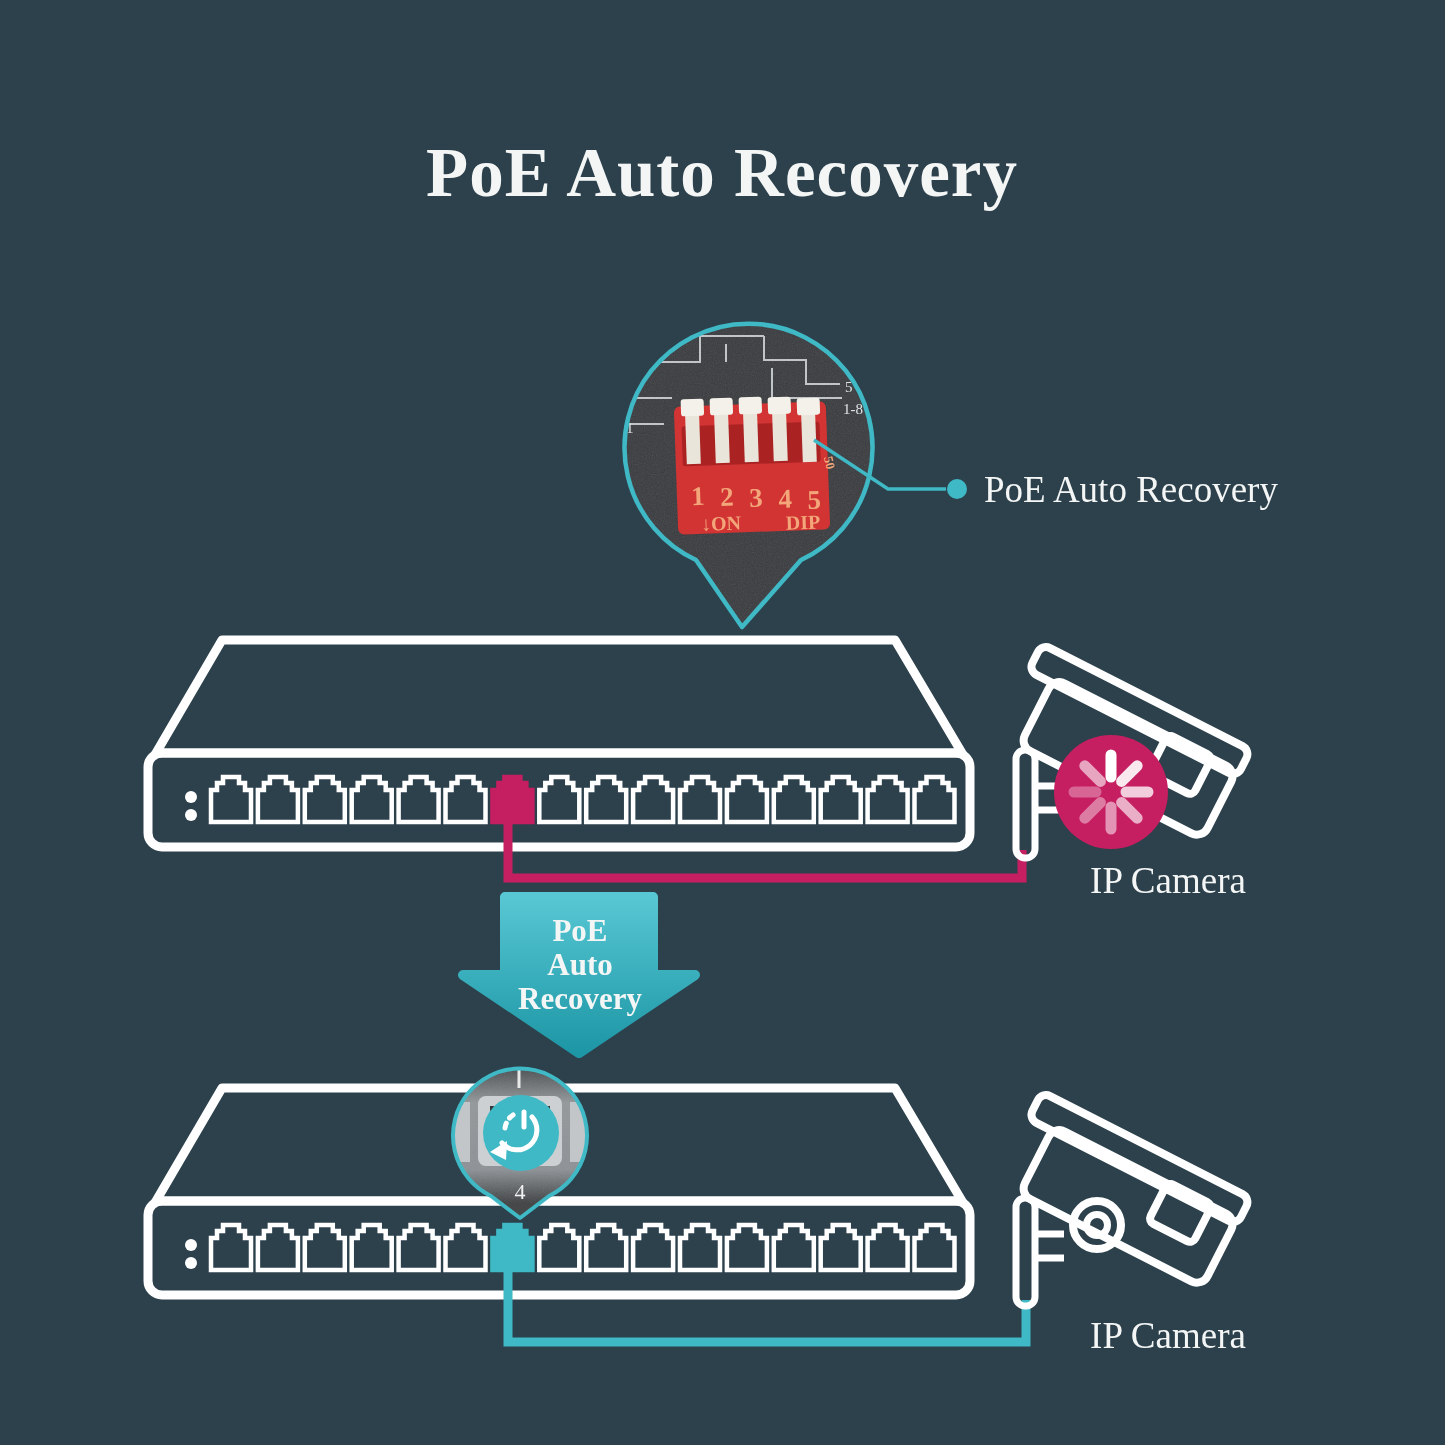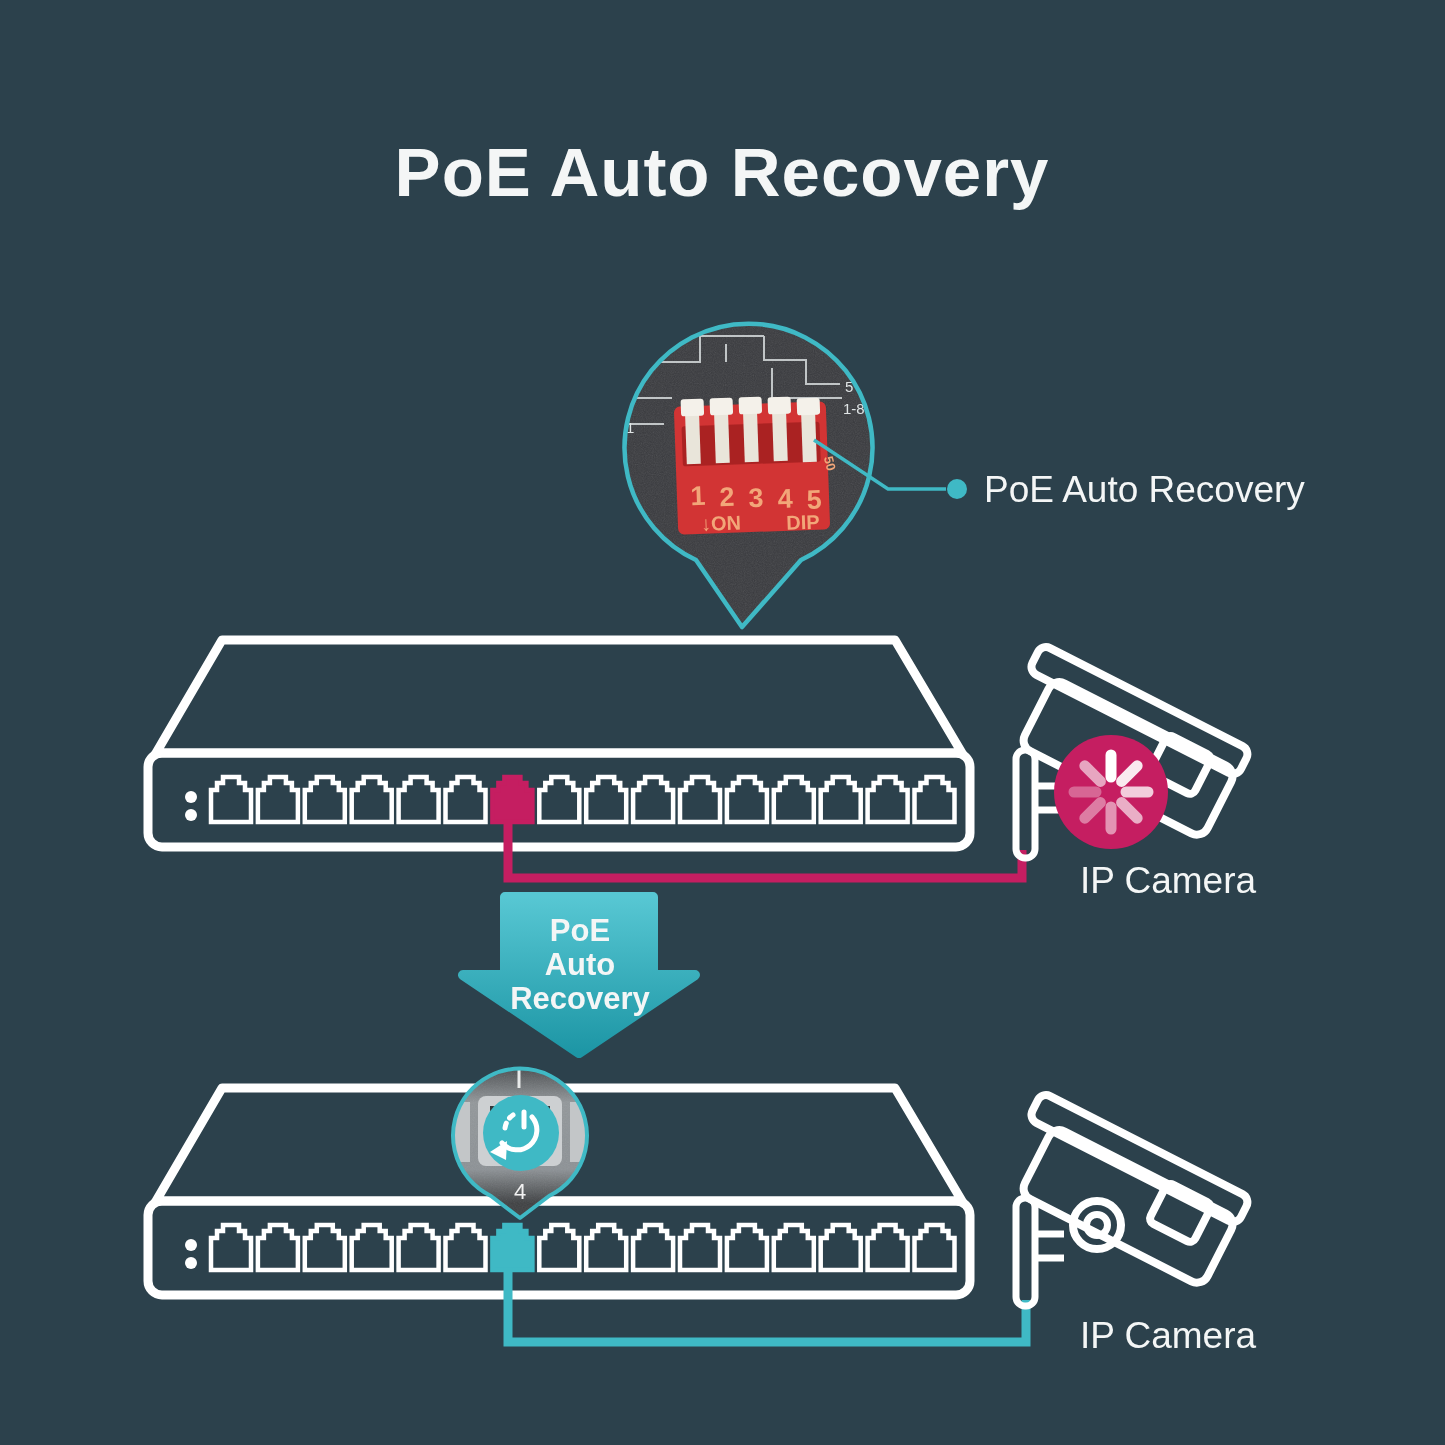--- a/index.html
+++ b/index.html
@@ -1,16 +1,16 @@
 <!DOCTYPE html>
 <html style="--bg: #2c414c; --teal: #3fb9c5; --magenta: #c51e61; --arrowTop: #57c7d3; --arrowBottom: #1d96a5; --dipRed: #d23434; --dipRedDark: #a32020; --dipText: #f2a679;"><head>
 <meta charset="utf-8">
 <style>
   html,body{margin:0;padding:0;background:#2c414c;}
-  .stage{width:1361px;height:1445px;position:relative;font-family:Liberation Sans, sans-serif;}
+  .stage{width:1361px;height:1445px;position:relative;font-family:Liberation Serif, serif;}
   svg{display:block;}
   text{fill:#f4f6f6;}
   .title{font-size:69px;font-weight:bold;letter-spacing:1px;}
   .bigLabel{font-size:37px;}
   .arrowTxt{font-size:31px;font-weight:bold;}
   .dipNum{font-size:27px;font-weight:bold;fill:var(--dipText);}
   .dipSmall{font-size:20px;font-weight:bold;fill:var(--dipText);}
   .dipSide{font-size:13px;font-weight:bold;fill:var(--dipText);}
   .pcbLbl{font-size:15px;fill:#dfe4e5;}
   .portNum{font-size:22px;fill:#f2f2f2;}

